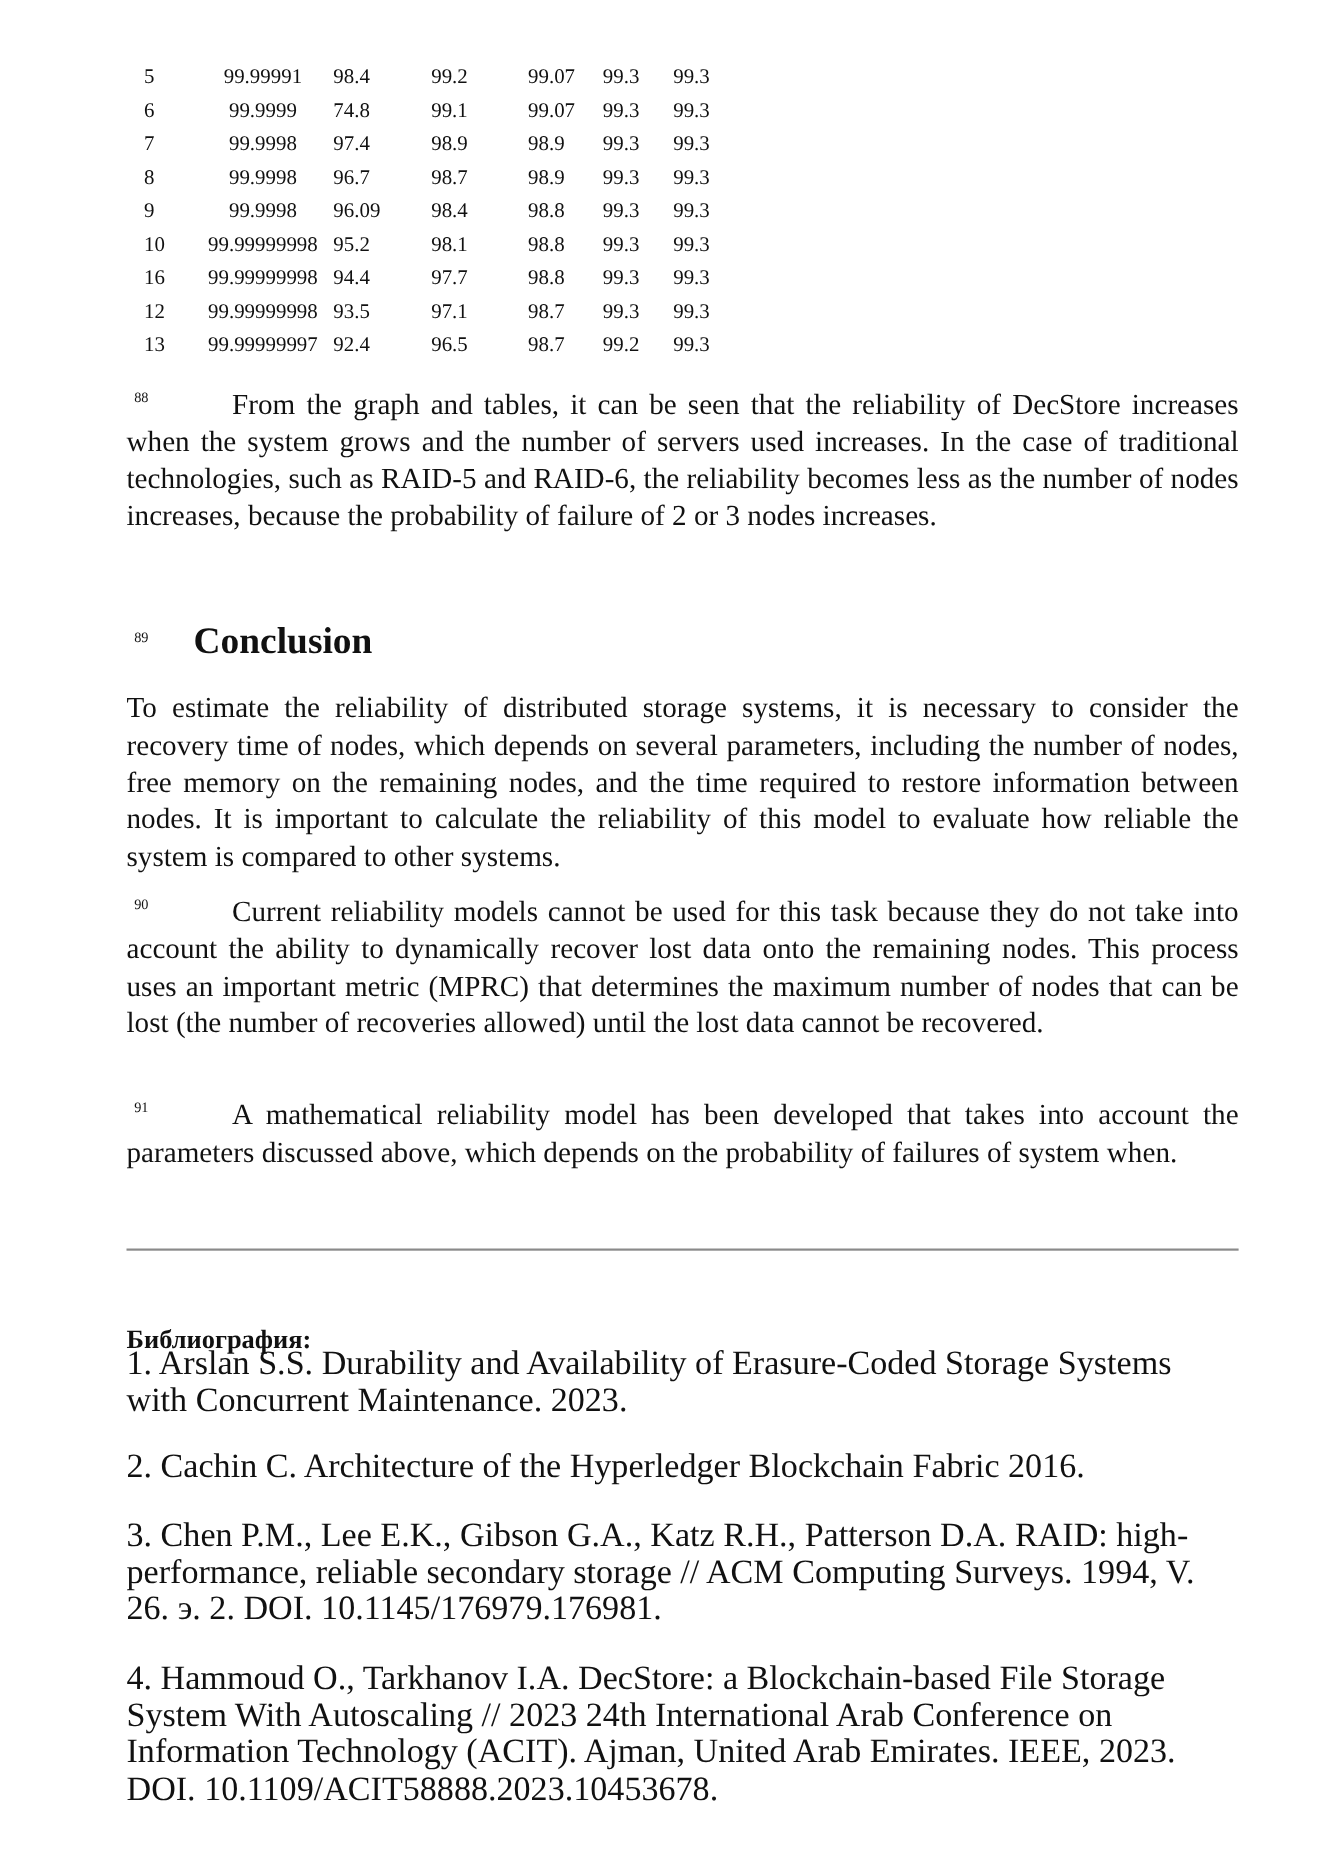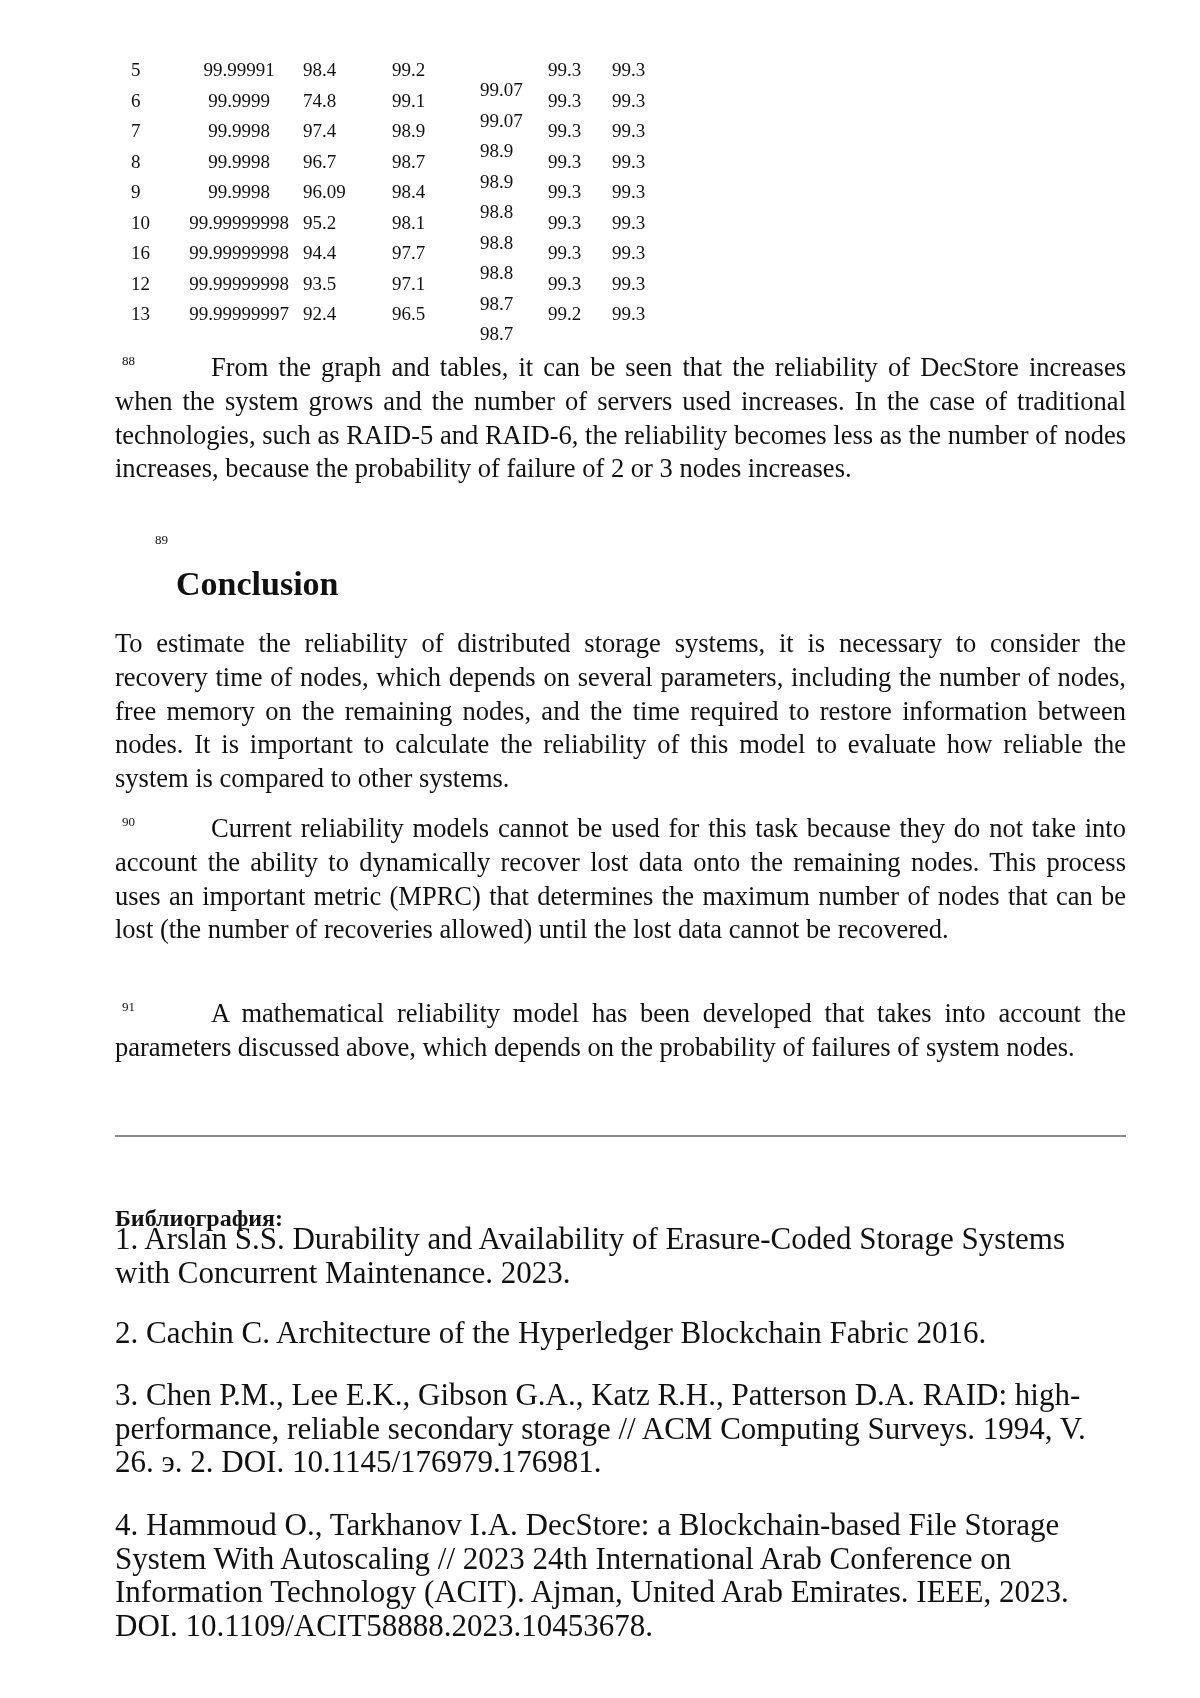--- a/index.html
+++ b/index.html
@@ -9,21 +9,21 @@
     }
     .table {
       position: absolute; left: 131px; top: 55px;
       font-size: 19px; line-height: 30.5px;
     }
     .trow { display: flex; height: 30.5px; }
     .c0 { width: 44px; }
     .c1 { width: 128px; text-align: center; }
     .c2 { width: 89px; }
     .c3 { width: 88px; }
-    .c4 { width: 68px; margin-top: 20px; }
+    .c4 { width: 68px; }
     .c5 { width: 64px; }
     .c6 { width: 60px; }
 
     .para {
       position: absolute; left: 115px; width: 1011px;
       font-size: 26.5px; line-height: 33.8px; text-align: justify;
     }
     .para .lnum {
       position: absolute; left: 7px; top: 2px; font-size: 13px; line-height: 16px;
     }
@@ -129,35 +129,35 @@
     <span class="c5">99.2</span>
     <span class="c6">99.3</span>
   </div>
 </div>
 
 <div class="para" style="top:351px;">
   <span class="lnum">88</span>
   <span class="indent"></span><span>From the graph and tables, it can be seen that the reliability of DecStore increases when the system grows and the number of servers used increases. In the case of traditional technologies, such as RAID-5 and RAID-6, the reliability becomes less as the number of nodes increases, because the probability of failure of 2 or 3 nodes increases.</span>
 </div>
 
-<div class="lnum-solo" style="top:532px;margin-left:33px;">89</div>
+<div class="lnum-solo" style="top:572px;">89</div>
 <div class="heading" style="top:565px;">Conclusion</div>
 
 <div class="para" style="top:627px;">
   <span>To estimate the reliability of distributed storage systems, it is necessary to consider the recovery time of nodes, which depends on several parameters, including the number of nodes, free memory on the remaining nodes, and the time required to restore information between nodes. It is important to calculate the reliability of this model to evaluate how reliable the system is compared to other systems.</span>
 </div>
 
 <div class="para" style="top:812px;">
   <span class="lnum">90</span>
   <span class="indent"></span><span>Current reliability models cannot be used for this task because they do not take into account the ability to dynamically recover lost data onto the remaining nodes. This process uses an important metric (MPRC) that determines the maximum number of nodes that can be lost (the number of recoveries allowed) until the lost data cannot be recovered.</span>
 </div>
 
 <div class="para" style="top:997px;">
   <span class="lnum">91</span>
-  <span class="indent"></span><span>A mathematical reliability model has been developed that takes into account the parameters discussed above, which depends on the probability of failures of system nodes.</span>
+  <span class="indent"></span><span>A mathematical reliability model has been developed that takes into account the parameters discussed above, which depends on the probability of failures of system when.</span>
 </div>
 
 <div class="divider"></div>
 
 <div class="bib-title">Библиография:</div>
 
 <div class="bib" style="top:1222px;">1. Arslan S.S. Durability and Availability of Erasure-Coded Storage Systems with Concurrent Maintenance. 2023.</div>
 <div class="bib" style="top:1316px;">2. Cachin C. Architecture of the Hyperledger Blockchain Fabric 2016.</div>
 <div class="bib" style="top:1378px;">3. Chen P.M., Lee E.K., Gibson G.A., Katz R.H., Patterson D.A. RAID: high-performance, reliable secondary storage // ACM Computing Surveys. 1994, V. 26. э. 2. DOI. 10.1145/176979.176981.</div>
 <div class="bib" style="top:1508px;">4. Hammoud O., Tarkhanov I.A. DecStore: a Blockchain-based File Storage System With Autoscaling // 2023 24th International Arab Conference on Information Technology (ACIT). Ajman, United Arab Emirates. IEEE, 2023. DOI. 10.1109/ACIT58888.2023.10453678.</div>

